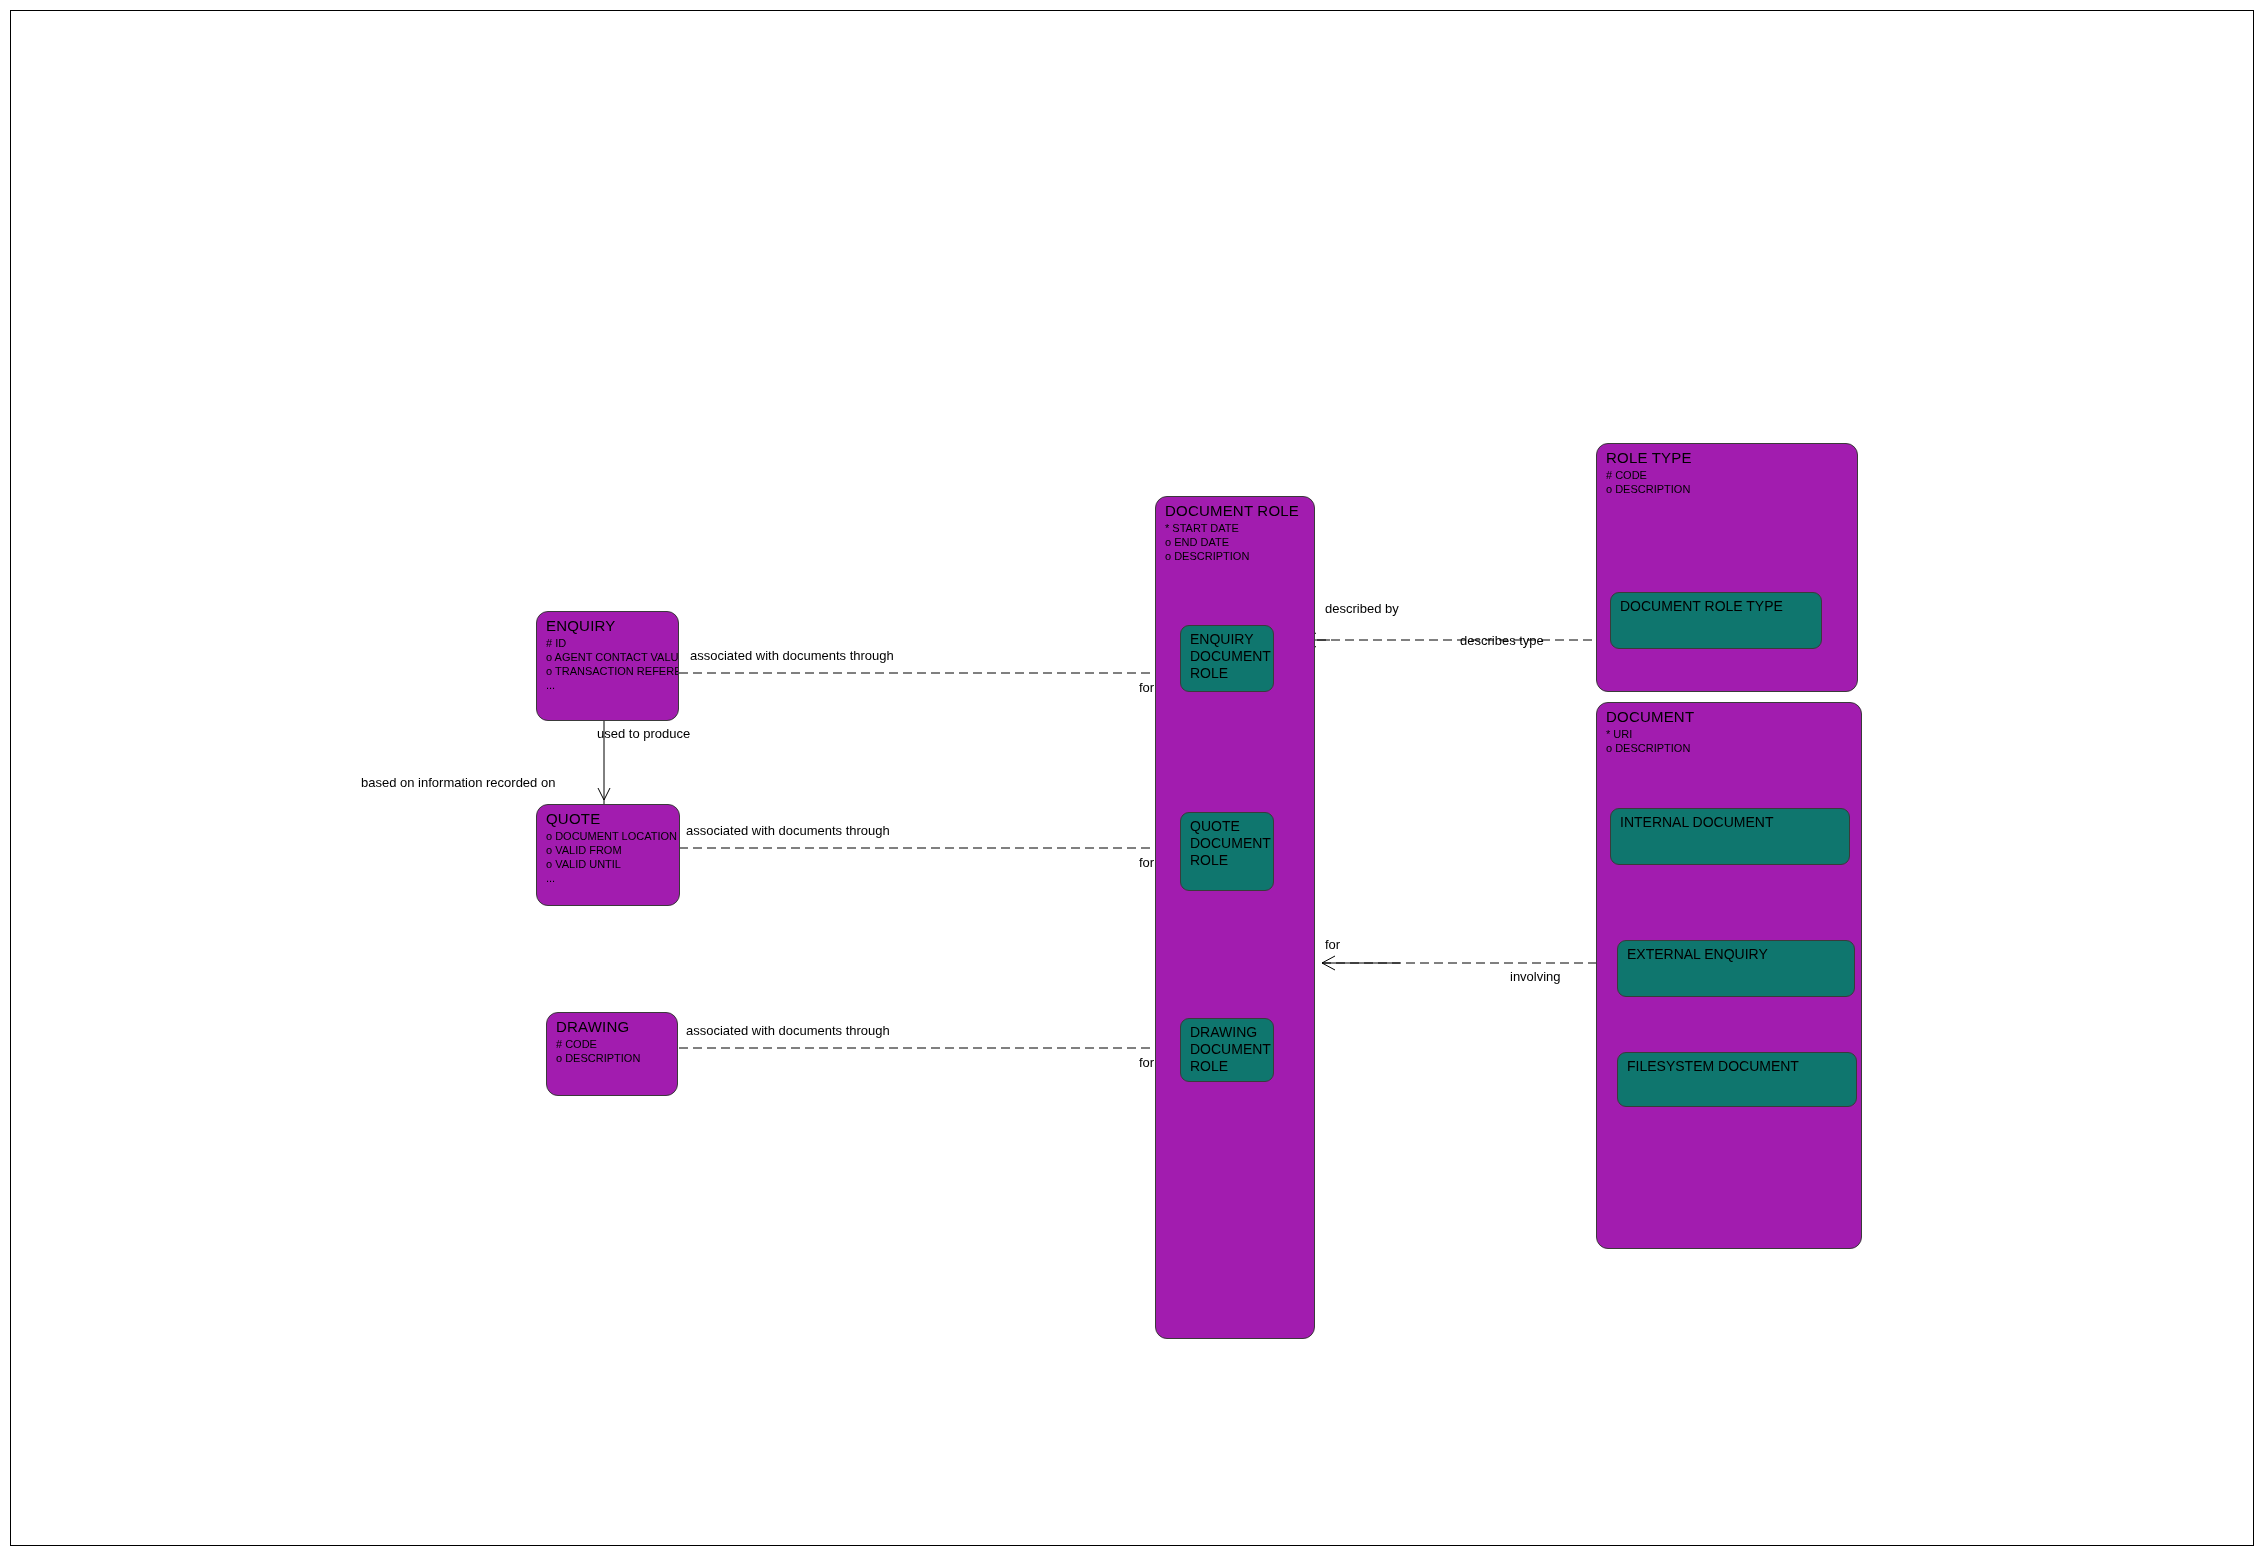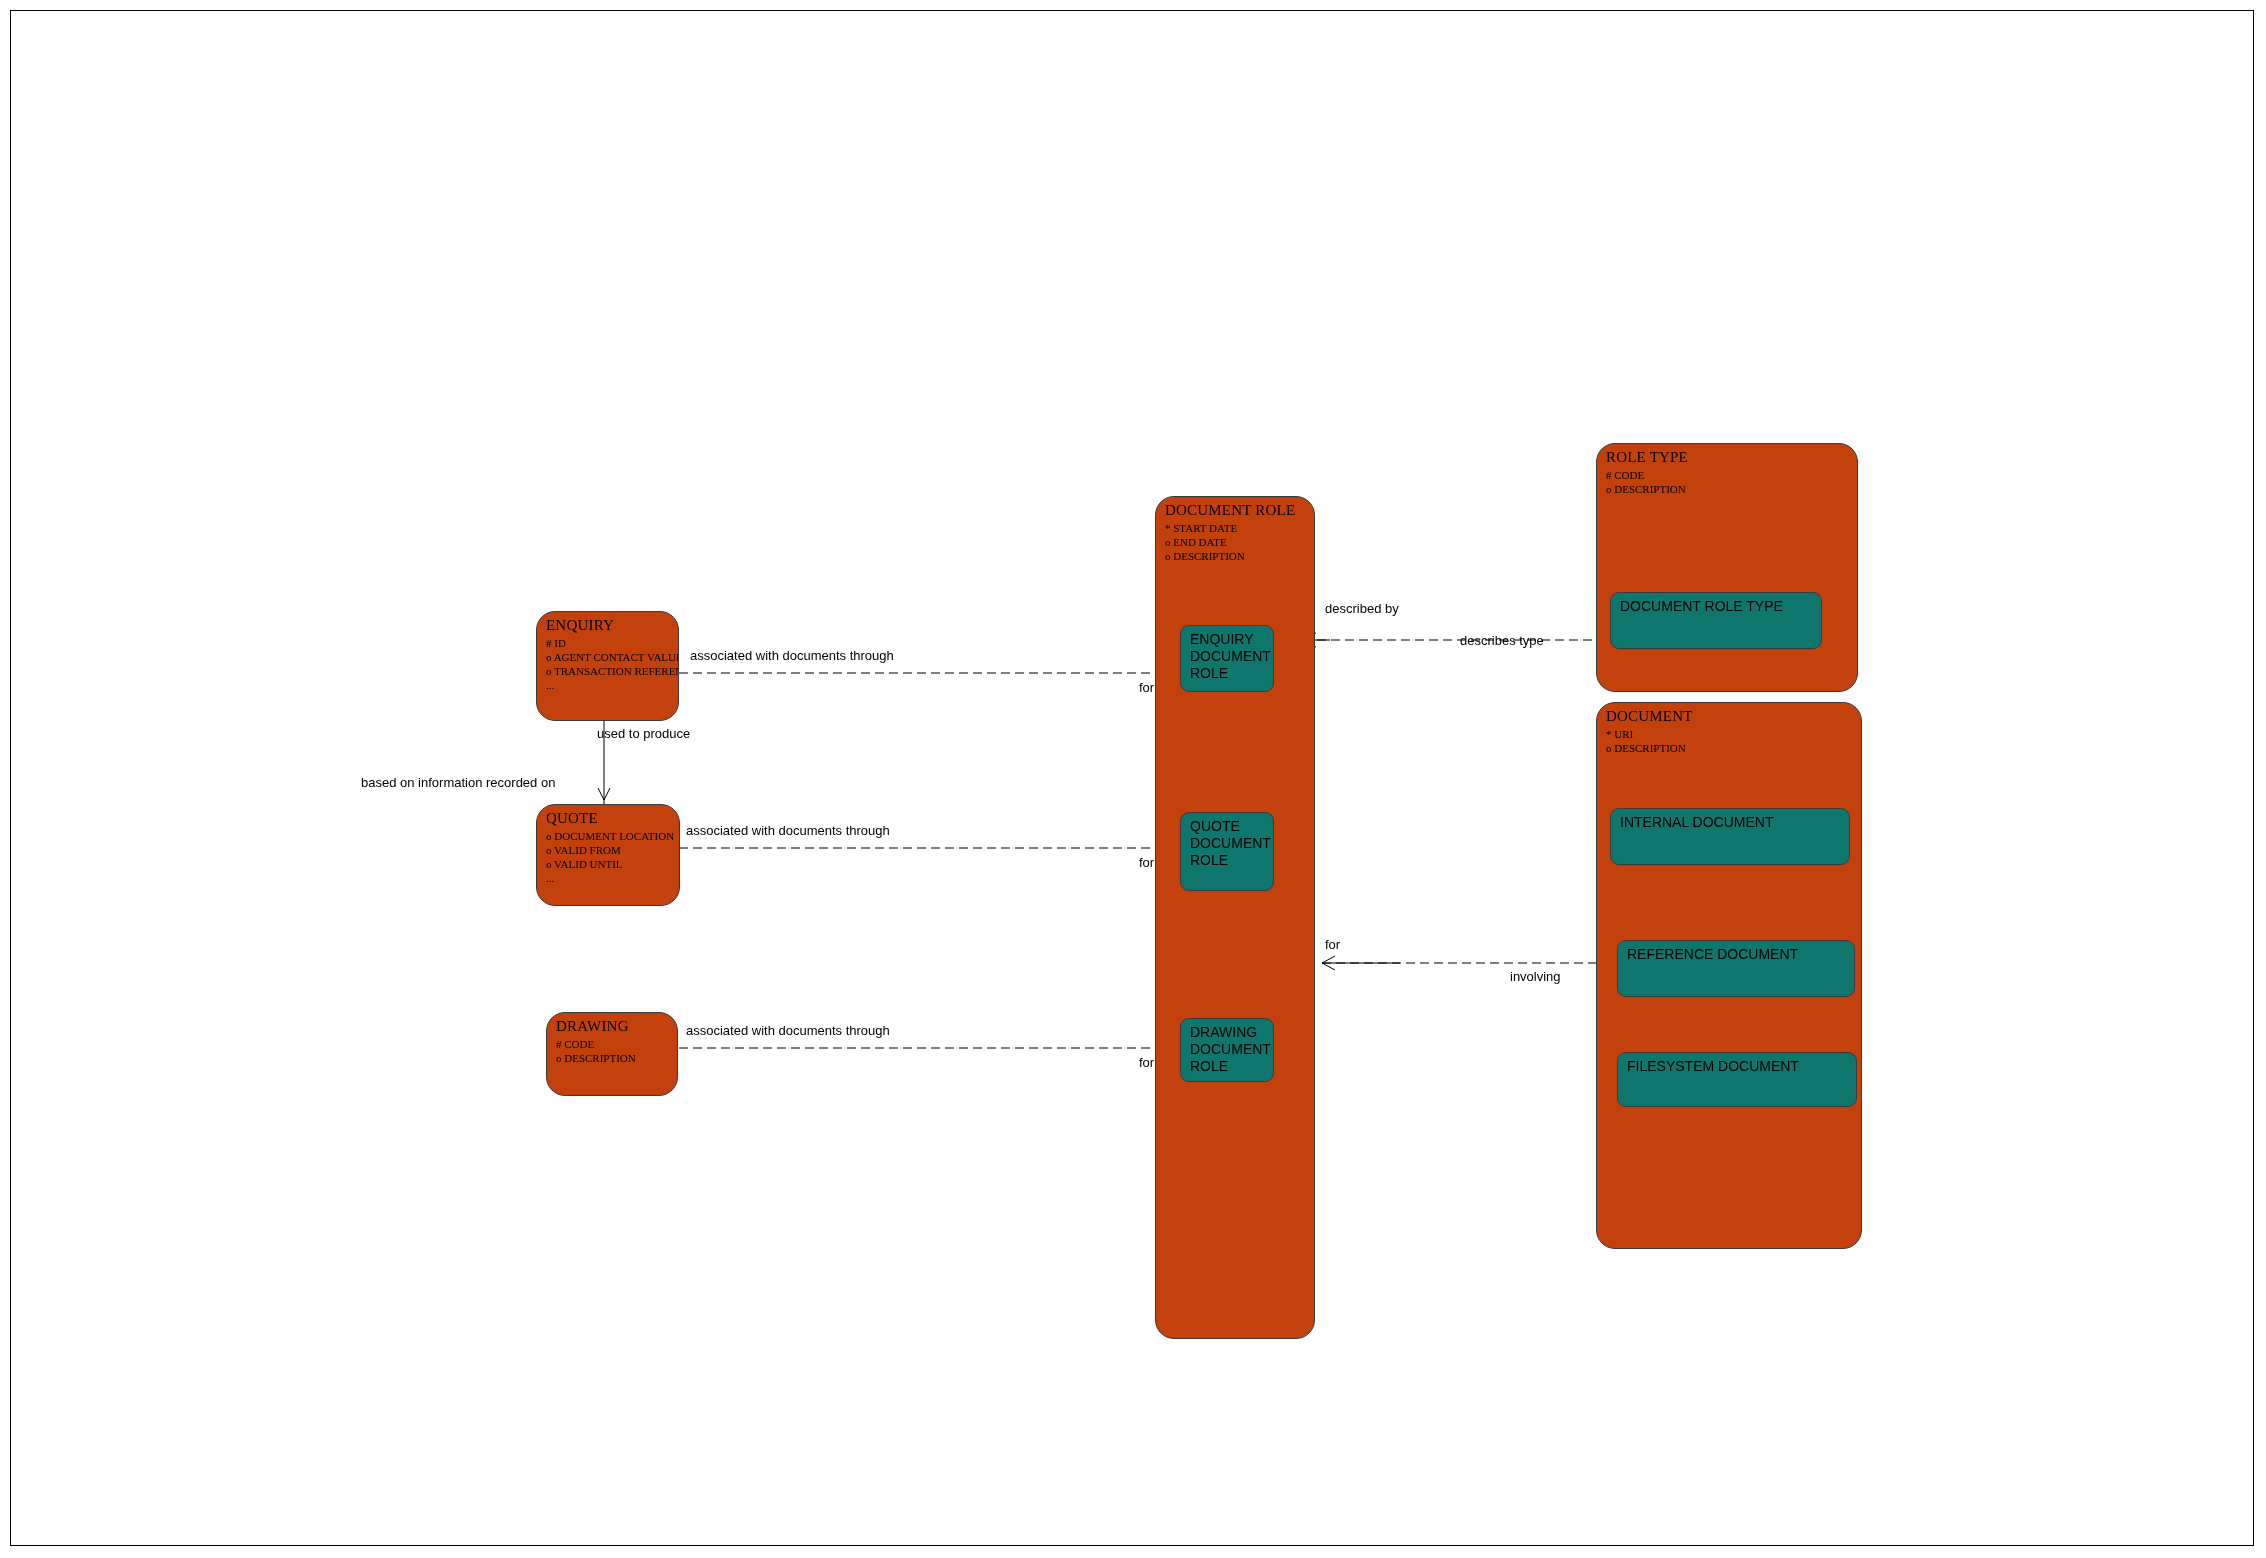--- a/index.html
+++ b/index.html
@@ -21,24 +21,23 @@
     top: 10px;
     width: 2244px;
     height: 1536px;
     border: 1px solid #000000;
     box-sizing: border-box;
   }
   .entity {
     position: absolute;
     box-sizing: border-box;
     border: 1px solid #3a3a3a;
-    border-radius: 19px;
-    background: #c2410c;
+    border-radius: 12px;
+    background: #a21caf;
     color: #000000;
-    font-family: Liberation Serif, serif;
   }
   .entity .ename {
     position: absolute;
     left: 9px;
     top: 5px;
     font-size: 15px;
     line-height: 17px;
     white-space: nowrap;
     letter-spacing: 0.2px;
   }
@@ -199,21 +198,21 @@
       <div>* URI</div>
       <div>o DESCRIPTION</div>
     </div>
   </div>
 
   <div class="subent" style="left:1610px; top:808px; width:240px; height:57px;">
     <div class="ename">INTERNAL DOCUMENT</div>
   </div>
 
   <div class="subent" style="left:1617px; top:940px; width:238px; height:57px;">
-    <div class="ename">REFERENCE DOCUMENT</div>
+    <div class="ename">EXTERNAL ENQUIRY</div>
   </div>
 
   <div class="subent" style="left:1617px; top:1052px; width:240px; height:55px;">
     <div class="ename">FILESYSTEM DOCUMENT</div>
   </div>
 
   <div class="lbl" style="left:690px; top:648px;">associated with documents through</div>
   <div class="lbl" style="left:1139px; top:680px;">for</div>
   <div class="lbl" style="left:597px; top:726px;">used to produce</div>
   <div class="lbl" style="left:321px; top:775px;padding-left:40px;">based on information recorded on</div>

